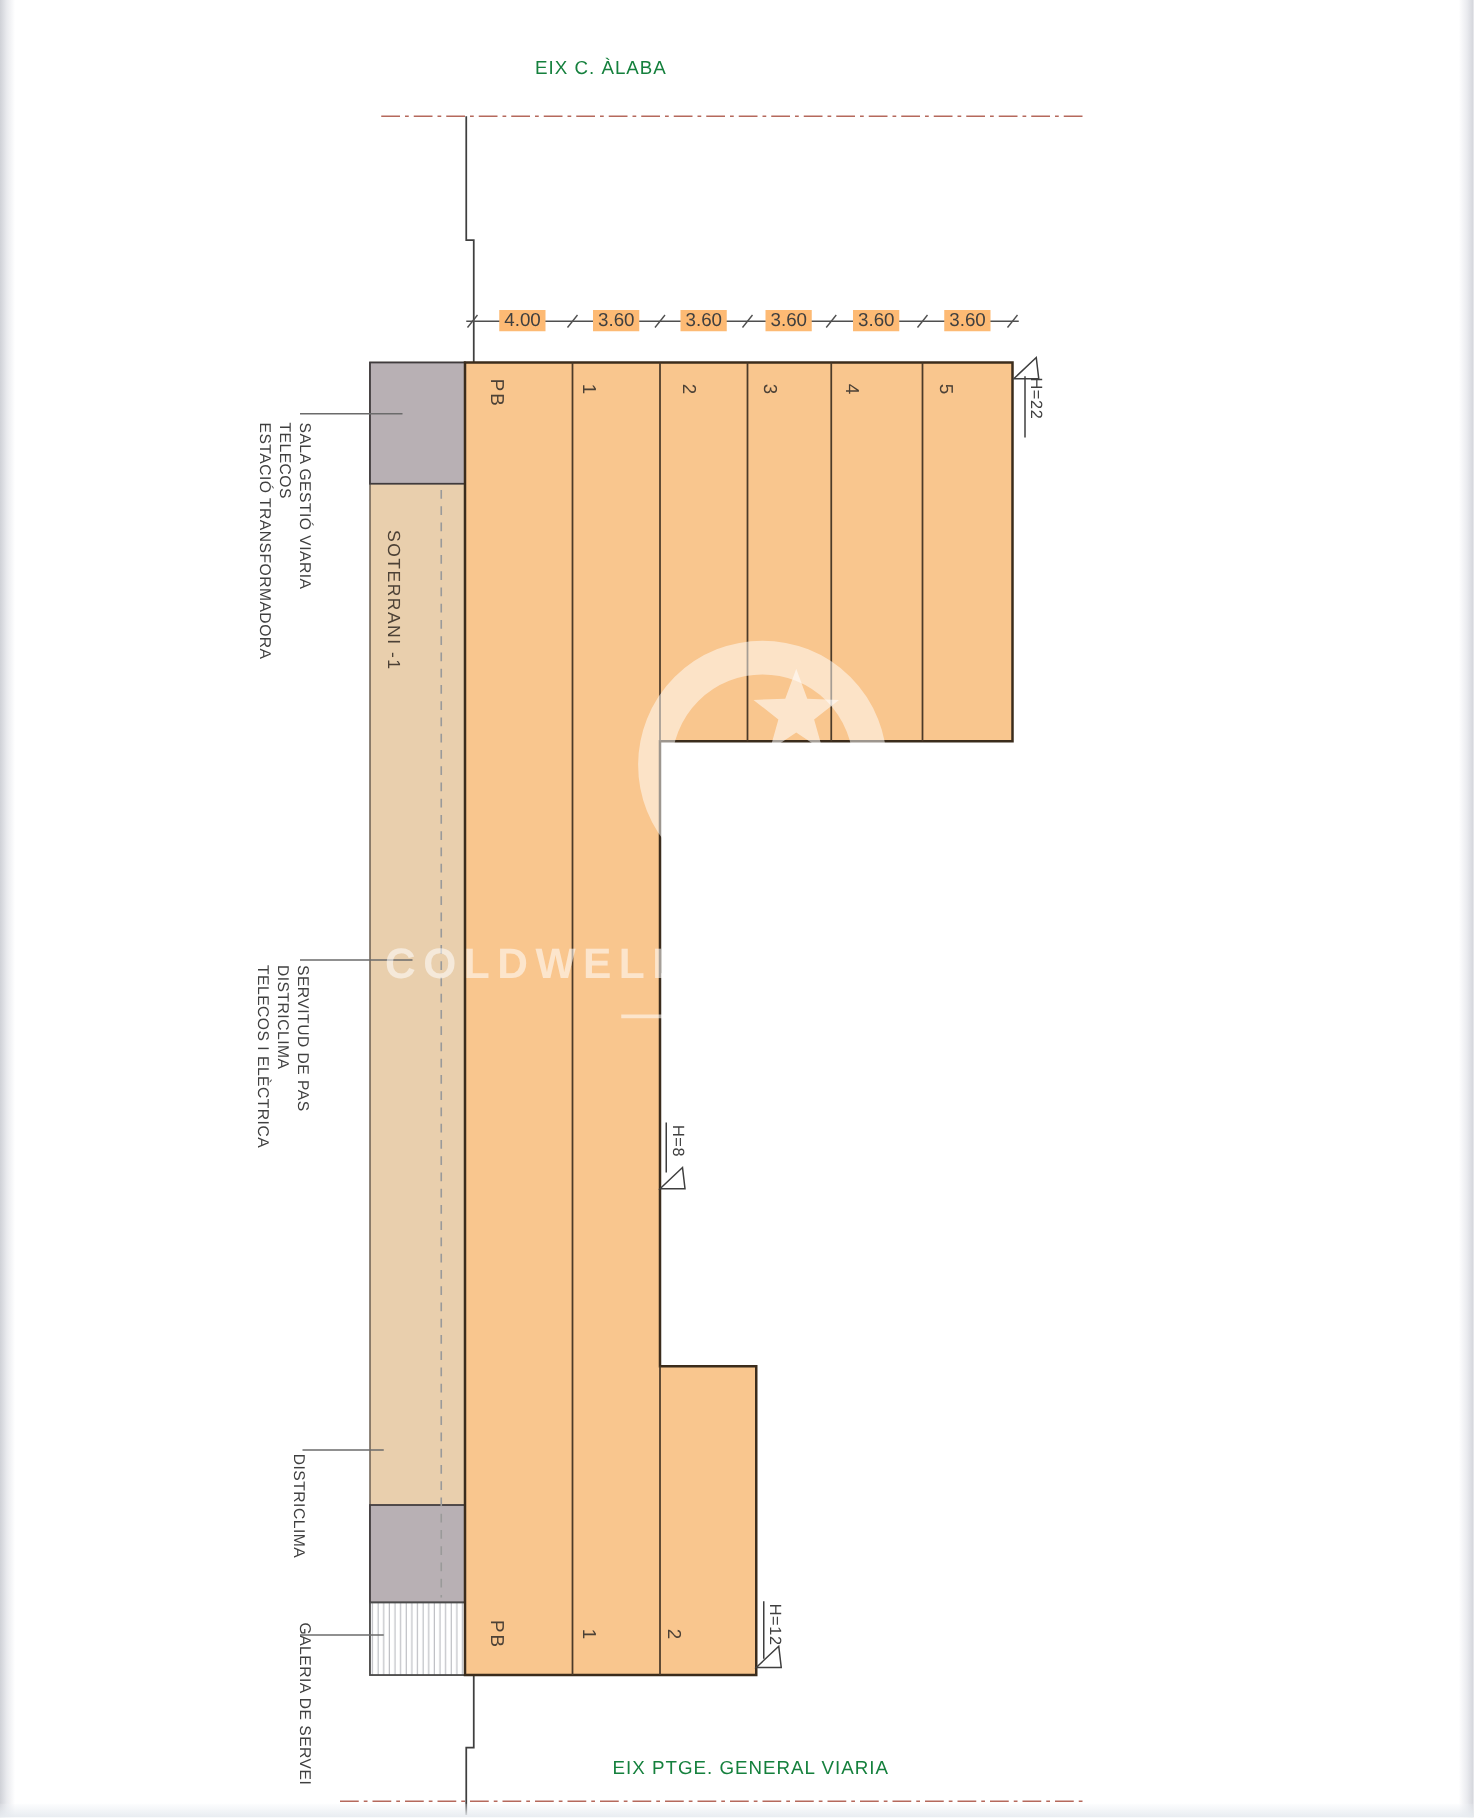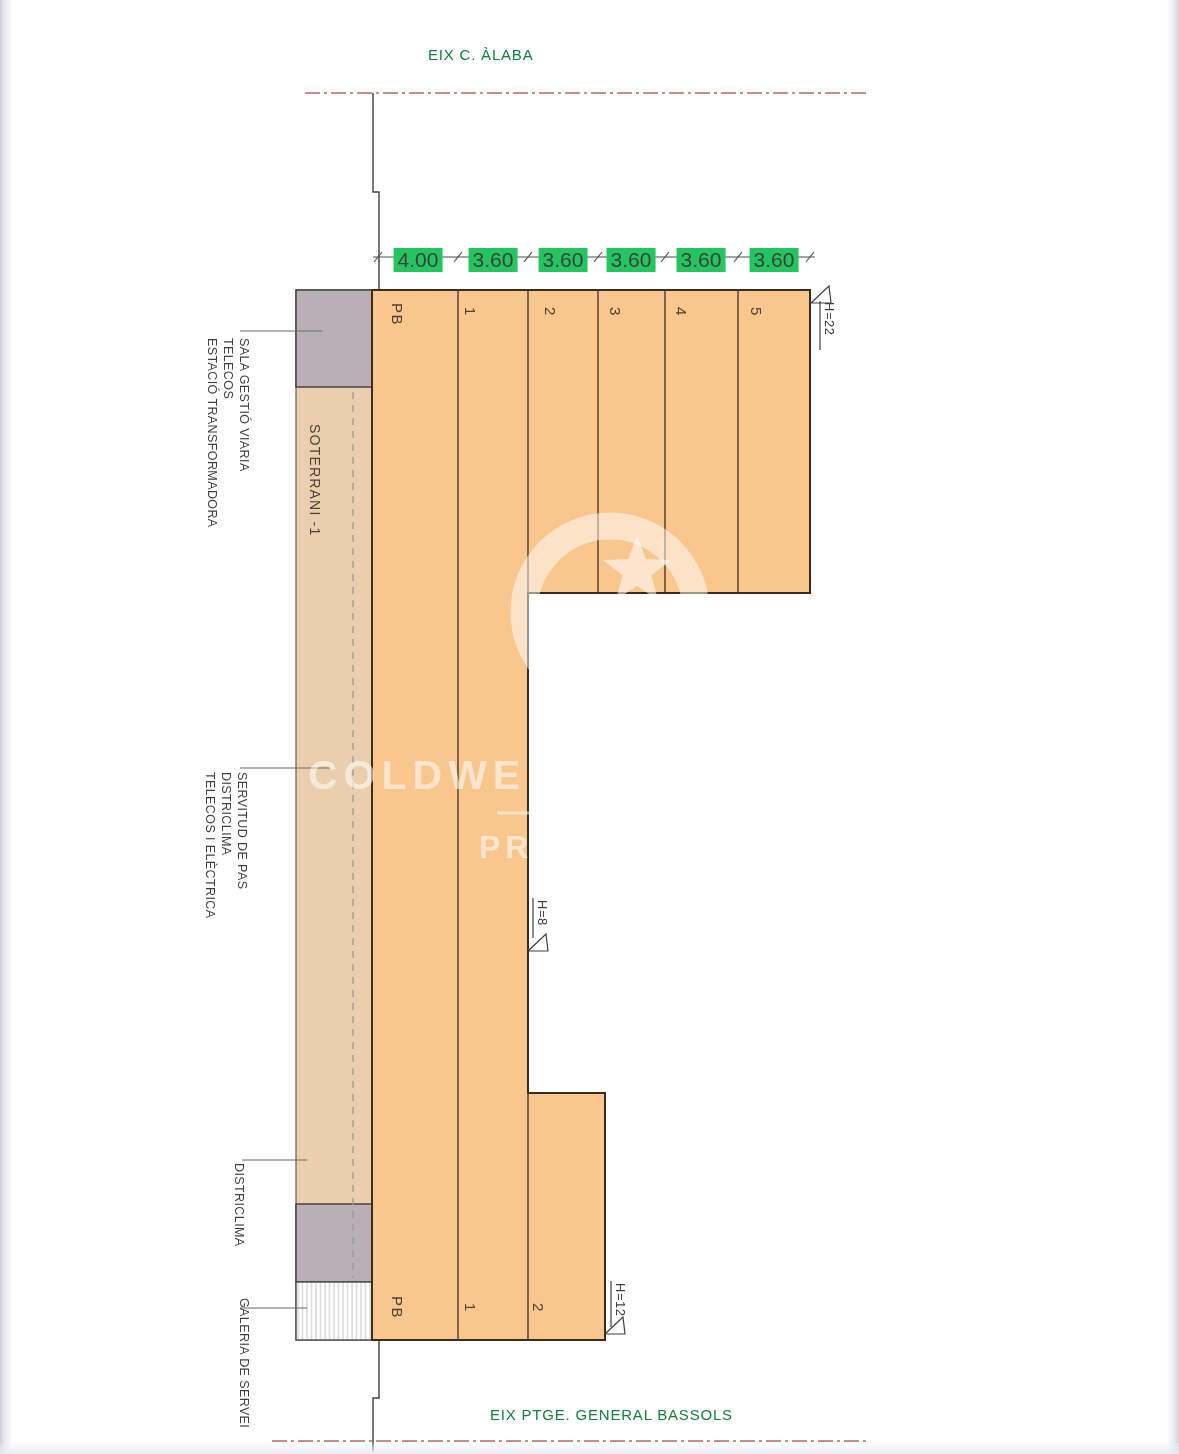--- a/index.html
+++ b/index.html
@@ -6,32 +6,32 @@
   body { background:#fff; font-family:"Liberation Sans", sans-serif; }
   .page { position:relative; width:1179px; height:1454px; background:#ffffff; overflow:hidden; }
   .draw { position:absolute; left:0; top:0; width:1179px; height:1454px; }
   .edge-left { position:absolute; left:0; top:0; width:12px; height:1454px;
     background:linear-gradient(90deg,#cfd1d7 0%, #e9eaee 45%, rgba(255,255,255,0) 100%); }
   .edge-right { position:absolute; right:0; top:0; width:12px; height:1454px;
     background:linear-gradient(270deg,#d2d4da 0%, #eaebef 45%, rgba(255,255,255,0) 100%); }
   .edge-bottom { position:absolute; left:0; bottom:0; width:1179px; height:11px;
     background:linear-gradient(180deg, rgba(244,246,249,0.2) 0%, #e8ecf1 100%); }
   .title { position:absolute; font-size:15px; color:#15803d; letter-spacing:0.8px; white-space:nowrap; }
-  .dim { position:absolute; top:248px; transform:translateX(-50%); font-size:21px; color:#3f3f3f;
-    background:#22c55e; padding:0 4px; white-space:nowrap; }
+  .dim { position:absolute; top:248px; transform:translateX(-50%); font-size:15px; color:#3f3f3f;
+    background:#fdba74; padding:0 4px; white-space:nowrap; }
   .floorlbl { position:absolute; writing-mode:vertical-rl; font-size:15px; color:#4c4136;
     letter-spacing:1.5px; white-space:nowrap; }
   .hlbl { position:absolute; writing-mode:vertical-rl; font-size:13px; color:#3f3f3f;
     letter-spacing:0.5px; white-space:nowrap; }
   .ann { position:absolute; writing-mode:vertical-rl; font-size:12.5px; color:#3f3f3f;
     letter-spacing:0.4px; line-height:16px; white-space:nowrap; }
   .soterrani { position:absolute; writing-mode:vertical-rl; font-size:14px; color:#4c4136;
     letter-spacing:1.2px; white-space:nowrap; }
   .wm { position:absolute; font-weight:bold; color:rgba(255,255,255,0.55); white-space:nowrap; }
-  .wm1 { font-size:41px; letter-spacing:6px; }
+  .wm1 { font-size:34px; letter-spacing:6px; }
   .wm2 { font-size:32px; letter-spacing:5px; }
   .wm3 { font-size:33px; letter-spacing:4px; }
 </style>
 </head>
 <body>
 
 <div class="page">
 
   <svg class="draw" viewBox="0 0 1179 1454">
     <defs>
@@ -102,24 +102,23 @@
     <circle cx="610" cy="612" r="86" fill="none" stroke="rgba(255,255,255,0.5)" stroke-width="27"></circle>
     <path d="M637,535 L645.8,558.9 L671.2,559.9 L651.3,575.6 L658.2,600.1 L637,586 L615.8,600.1 L622.7,575.6 L602.8,559.9 L628.2,558.9 Z" fill="rgba(255,255,255,0.55)"></path>
     <line x1="497" y1="813" x2="543" y2="813" stroke="rgba(255,255,255,0.55)" stroke-width="3"></line>
   </svg>
 
   <div class="edge-left"></div>
   <div class="edge-right"></div>
   <div class="edge-bottom"></div>
 
   <div class="wm wm1" style="left:308px; top:752px;">COLDWELL</div>
-  <div class="wm wm2" style="left:479px; top:829px;">PRESTIGE</div>
 
   <div class="title" style="left:428px; top:46px;">EIX C. ÀLABA</div>
-  <div class="title" style="left:490px; top:1406px;">EIX PTGE. GENERAL BASSOLS</div>
+  <div class="title" style="left:490px; top:1406px;">EIX PTGE. GENERAL VIARIA</div>
 
   <span class="dim" style="left:418px;">4.00</span>
   <span class="dim" style="left:493px;">3.60</span>
   <span class="dim" style="left:563px;">3.60</span>
   <span class="dim" style="left:631px;">3.60</span>
   <span class="dim" style="left:701px;">3.60</span>
   <span class="dim" style="left:774px;">3.60</span>
 
   <span class="floorlbl" style="left:389px; top:303px;">PB</span>
   <span class="floorlbl" style="left:462px; top:307px;">1</span>

